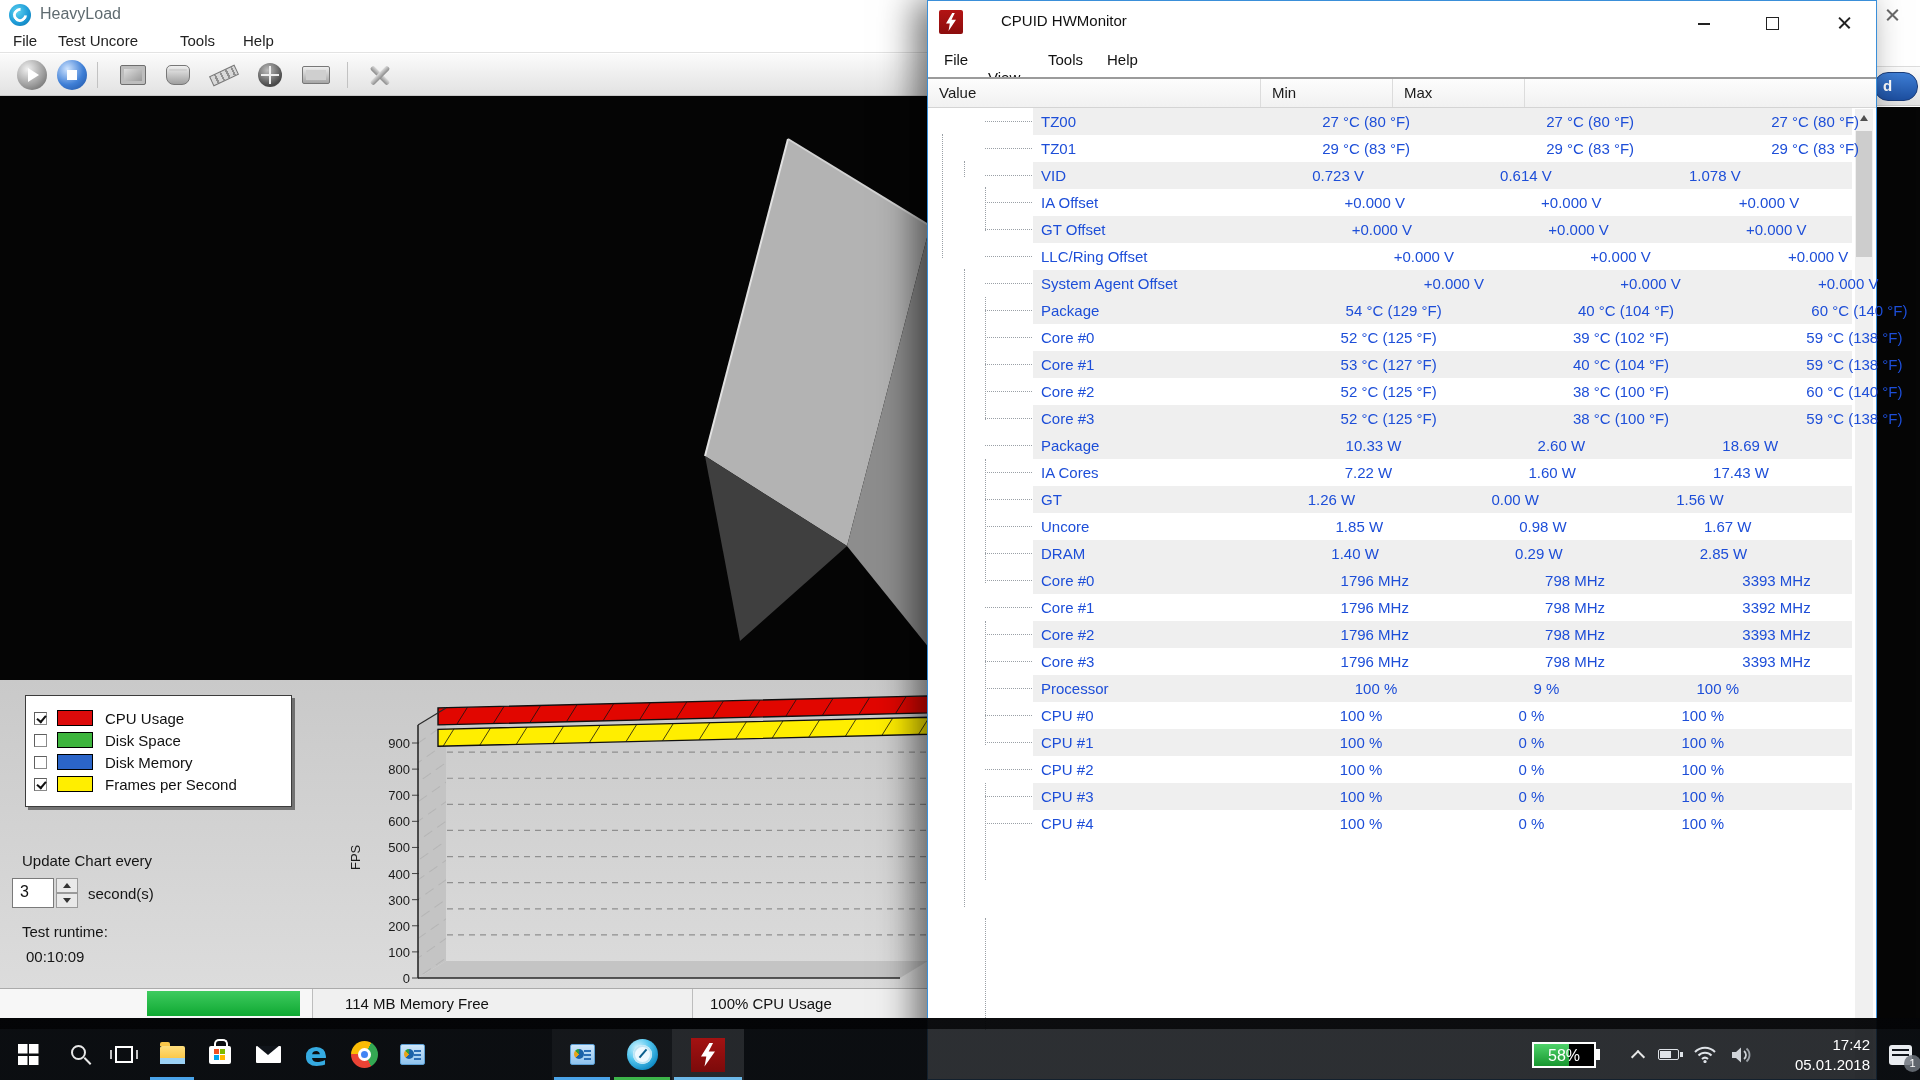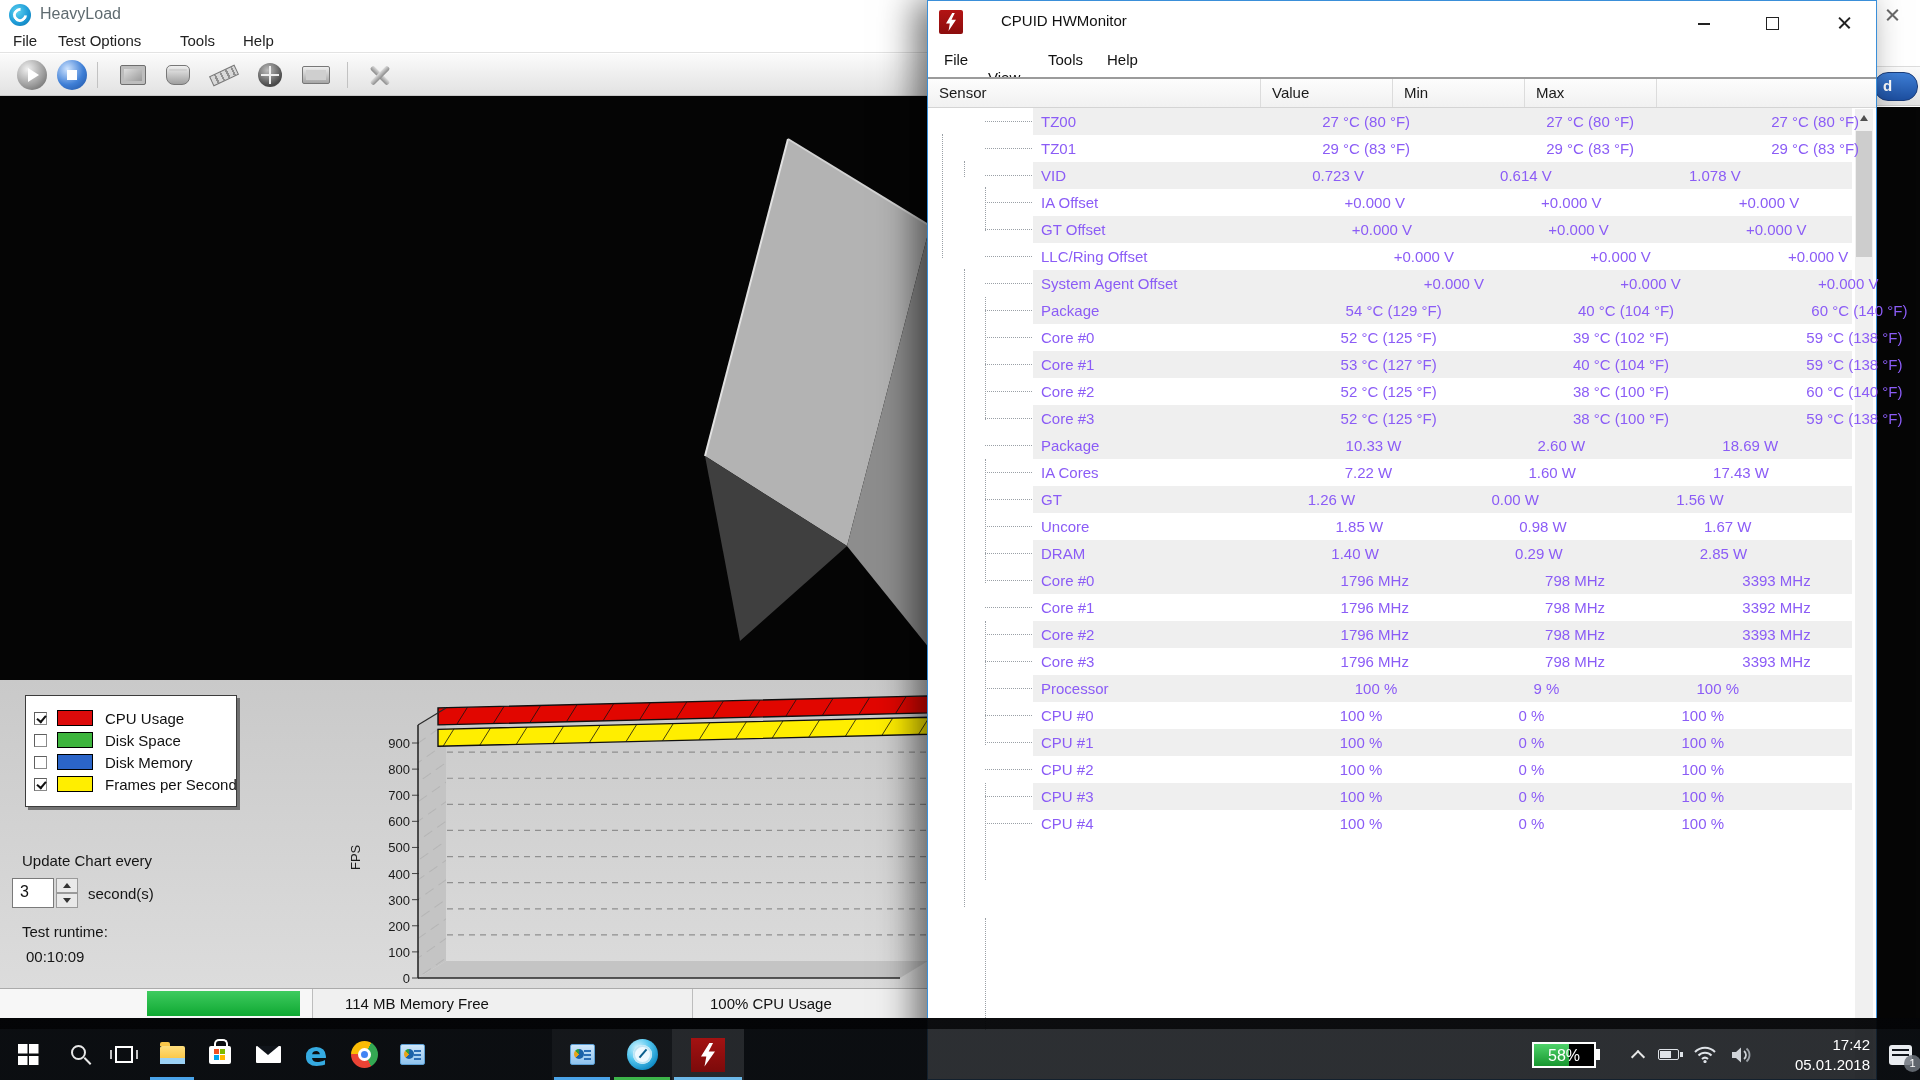--- a/index.html
+++ b/index.html
@@ -35,21 +35,21 @@
   .ic-clockfan::before{content:'';position:absolute;left:3px;top:11px;width:18px;height:2px;background:#eee;}
   .ic-gpu{width:28px;height:18px;background:linear-gradient(#eee,#a5a5a5);border:1px solid #777;border-radius:2px;position:relative;}
   .ic-gpu::before{content:'';position:absolute;inset:3px;background:#cfcfcf;}
   .ic-wrench{position:relative;width:28px;height:28px;}
   .ic-wrench::before,.ic-wrench::after{content:'';position:absolute;left:2px;top:12px;width:24px;height:5px;background:linear-gradient(#ddd,#8a8a8a);border-radius:2px;}
   .ic-wrench::before{transform:rotate(45deg);}
   .ic-wrench::after{transform:rotate(-45deg);}
   .hl-black{position:absolute;left:0;top:96px;width:100%;height:584px;background:#050505;overflow:hidden;}
   .hl-panel{position:absolute;left:0;top:680px;width:100%;height:308px;background:linear-gradient(#c9c9c9,#dcdcdc);}
   
-  .legend{position:absolute;left:25px;top:15px;width:212px;height:112px;background:#fff;border:1px solid #3c3c3c;box-shadow:3px 3px 0 rgba(0,0,0,.45);padding:11px 8px;display:flex;flex-direction:column;justify-content:space-around;}
+  .legend{position:absolute;left:25px;top:15px;width:267px;height:112px;background:#fff;border:1px solid #3c3c3c;box-shadow:3px 3px 0 rgba(0,0,0,.45);padding:11px 8px;display:flex;flex-direction:column;justify-content:space-around;}
   .leg-row{display:flex;align-items:center;height:25px;}
   .chk{width:13px;height:13px;background:#fff;border:1px solid #8a8a8a;border-top-color:#5f5f5f;border-left-color:#5f5f5f;position:relative;flex:none;}
   .leg-row.checked .chk::after{content:'';position:absolute;left:2px;top:2px;width:7px;height:4px;border-left:2px solid #111;border-bottom:2px solid #111;transform:rotate(-50deg);}
   .swatch{width:36px;height:16px;border:1px solid #000;margin-left:10px;flex:none;}
   .leg-label{margin-left:12px;font-size:15px;color:#111;white-space:nowrap;}
   .pnl-label{position:absolute;font-size:15px;color:#151515;}
   .spinbox{position:absolute;left:12px;top:198px;width:42px;height:30px;background:#fff;border:1px solid #7a7a7a;font-size:16px;color:#111;padding:4px 0 0 7px;}
   .spinbtns{position:absolute;left:56px;top:198px;width:22px;height:30px;display:flex;flex-direction:column;}
   .spinbtns i{flex:1;background:#e9e9e9;border:1px solid #9a9a9a;position:relative;}
   .spinbtns i::after{content:'';position:absolute;left:6px;top:4px;border-left:4px solid transparent;border-right:4px solid transparent;}
@@ -101,21 +101,21 @@
   .hw-menu span:nth-of-type(2){left:60px;margin-top:18px;}
   .hw-menu span:nth-of-type(3){left:120px;}
   .hw-menu span:nth-of-type(4){left:179px;}
   .hw-header{position:absolute;left:0;top:76px;width:100%;height:31px;background:linear-gradient(#fdfdfd,#f1f1f1);border-top:2px solid #9b9b9b;border-bottom:1px solid #d4d4d4;display:flex;}
   .hw-header div{border-right:1px solid #dcdcdc;font-size:15px;color:#1a1a1a;padding:5px 0 0 11px;}
   .hw-header div:nth-of-type(1){width:333px;}
   .hw-header div:nth-of-type(2){width:132px;}
   .hw-header div:nth-of-type(3){width:132px;}
   .hw-header div:nth-of-type(4){width:132px;}
   .hw-rows{position:absolute;left:0;top:107px;width:100%;}
-  .row{position:relative;height:27px;line-height:27px;font-size:15px;color:#8b5cf6;}
+  .row{position:relative;height:27px;line-height:27px;font-size:15px;color:#1d4ed8;}
   .row.shaded::before{content:'';position:absolute;left:105px;right:24px;top:0;bottom:0;background:#efefef;z-index:0;}
   .row>span{position:relative;z-index:1;}
   .row .stub{position:absolute;top:13px;border-top:1px dotted #9aa0a6;display:none;}
   .row.lvl3 .stub{display:block;left:57px;width:47px;}
   .row-label{position:absolute;white-space:nowrap;}
   .row.lvl3 .row-label{left:113px;}
   .cell{position:absolute;width:130px;white-space:nowrap;}
   .c-val{left:355px;}.c-min{left:487px;}.c-max{left:620px;}
   
   .vline{position:absolute;width:0;border-left:1px dotted #9aa0a6;z-index:0;}
@@ -182,21 +182,21 @@
 <div id="screen">
 
   <div class="hl">
     <div class="hl-title">
       <span class="hl-logo"></span>
       <span class="hl-title-text">HeavyLoad</span>
     </div>
     <div class="hl-menu">
 
     <span>File</span>
-        <span>Test Options</span>
+        <span>Test Uncore</span>
         <span>Tools</span>
         <span>Help</span>
       </div>
     <div class="hl-toolbar">
       <span class="tbn" style="left:14px">
           <i class="ic-play"></i>
         </span>
       <span class="tbn" style="left:54px">
           <i class="ic-stop"></i>
         </span>
@@ -358,21 +358,20 @@
     </div>
     <div class="hw-menu">
 
     <span>File</span>
         <span>View</span>
         <span>Tools</span>
         <span>Help</span>
       </div>
     <div class="hw-header">
 
-    <div>Sensor</div>
         <div>Value</div>
         <div>Min</div>
         <div>Max</div>
       </div>
 
     <div class="vline" style="left:14px;top:133px;height:124px"></div>
     <div class="vline" style="left:36px;top:160px;height:16px"></div>
     <div class="vline" style="left:36px;top:268px;height:638px"></div>
     <div class="vline" style="left:57px;top:186px;height:44px"></div>
     <div class="vline" style="left:57px;top:296px;height:123px"></div>

